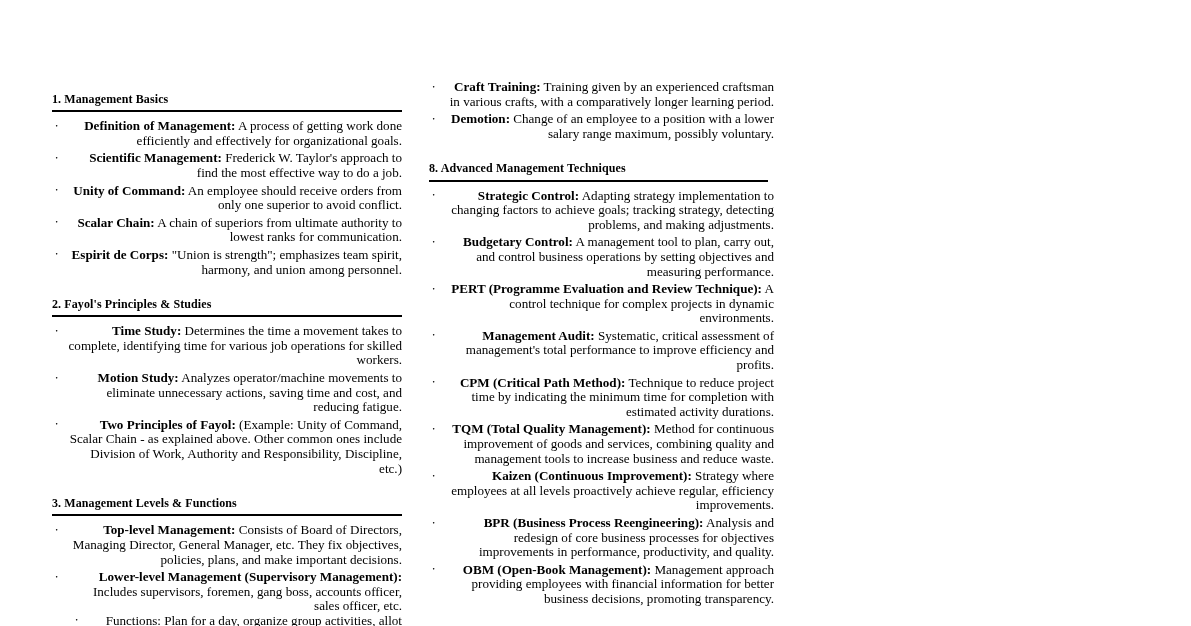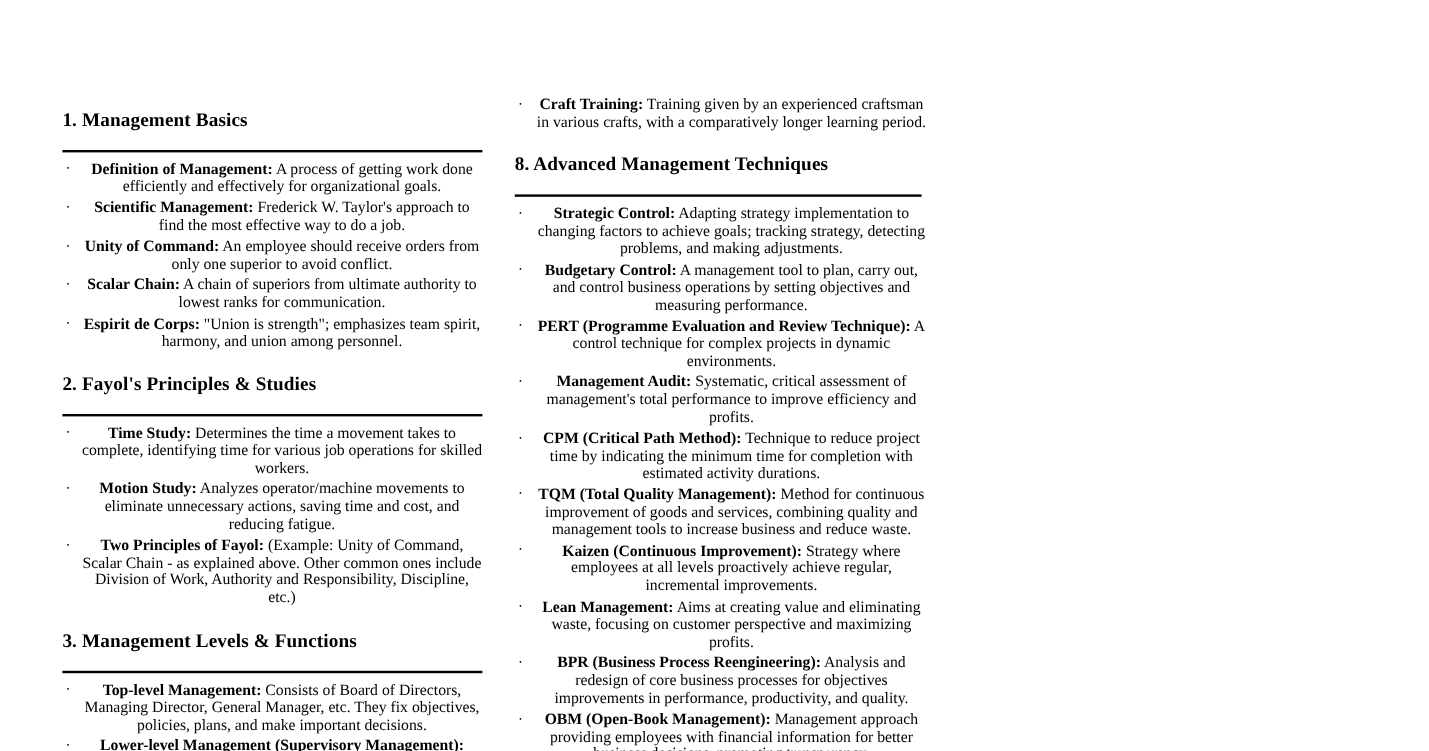--- a/index.html
+++ b/index.html
@@ -28,24 +28,24 @@
     left: 429px;
     width: 345px;
   }
   .col-left .spacer-top {
     height: 92px;
   }
   .col-right .spacer-top {
     height: 80px;
   }
   h2.section-heading {
-    font-size: 16px;
+    font-size: 12px;
     font-weight: bold;
     margin: 0;
-    padding: 0 0 14px 0;
+    padding: 0 0 4px 0;
     line-height: 1.18;
     letter-spacing: 0.1px;
   }
   .col-left h2.section-heading {
     border-bottom: 2px solid #000;
     width: 350px;
   }
   .col-right h2.section-heading {
     border-bottom: 2px solid #000;
     width: 339px;
@@ -60,21 +60,21 @@
     list-style: none;
     margin: 0;
     padding: 0;
   }
   ul.bullets > li {
     position: relative;
     padding-left: 16px;
     font-size: 13.1px;
     line-height: 14.6px;
     margin: 0 0 3px 0;
-    text-align: center;
+    text-align: right;
   }
   ul.bullets > li::before {
     content: "\2219";
     position: absolute;
     left: 3px;
     top: -0.5px;
     font-size: 13.1px;
     line-height: 14.6px;
   }
   ul.subbullets {
@@ -186,20 +186,24 @@
   </div>
 
   <div class="column col-right">
     <div class="spacer-top"></div>
 
     <ul class="bullets">
       <li>
         <span class="term">Craft Training:</span>
         <span class="desc">Training given by an experienced craftsman in various crafts, with a comparatively longer learning period.</span>
       </li>
+      <li>
+        <span class="term">Demotion:</span>
+        <span class="desc">Change of an employee to a position with a lower salary range maximum, possibly voluntary.</span>
+      </li>
     </ul>
 
     <div class="section-gap"></div>
 
     <div class="section-block">
       <h2 class="section-heading">8. Advanced Management Techniques</h2>
       <div class="list-top-gap"></div>
       <ul class="bullets">
         <li>
           <span class="term">Strategic Control:</span>
@@ -220,25 +224,21 @@
         <li>
           <span class="term">CPM (Critical Path Method):</span>
           <span class="desc">Technique to reduce project time by indicating the minimum time for completion with estimated activity durations.</span>
         </li>
         <li>
           <span class="term">TQM (Total Quality Management):</span>
           <span class="desc">Method for continuous improvement of goods and services, combining quality and management tools to increase business and reduce waste.</span>
         </li>
         <li>
           <span class="term">Kaizen (Continuous Improvement):</span>
-          <span class="desc">Strategy where employees at all levels proactively achieve regular, incremental improvements.</span>
-        </li>
-        <li>
-          <span class="term">Lean Management:</span>
-          <span class="desc">Aims at creating value and eliminating waste, focusing on customer perspective and maximizing profits.</span>
+          <span class="desc">Strategy where employees at all levels proactively achieve regular, efficiency improvements.</span>
         </li>
         <li>
           <span class="term">BPR (Business Process Reengineering):</span>
           <span class="desc">Analysis and redesign of core business processes for objectives improvements in performance, productivity, and quality.</span>
         </li>
         <li>
           <span class="term">OBM (Open-Book Management):</span>
           <span class="desc">Management approach providing employees with financial information for better business decisions, promoting transparency.</span>
         </li>
       </ul>

